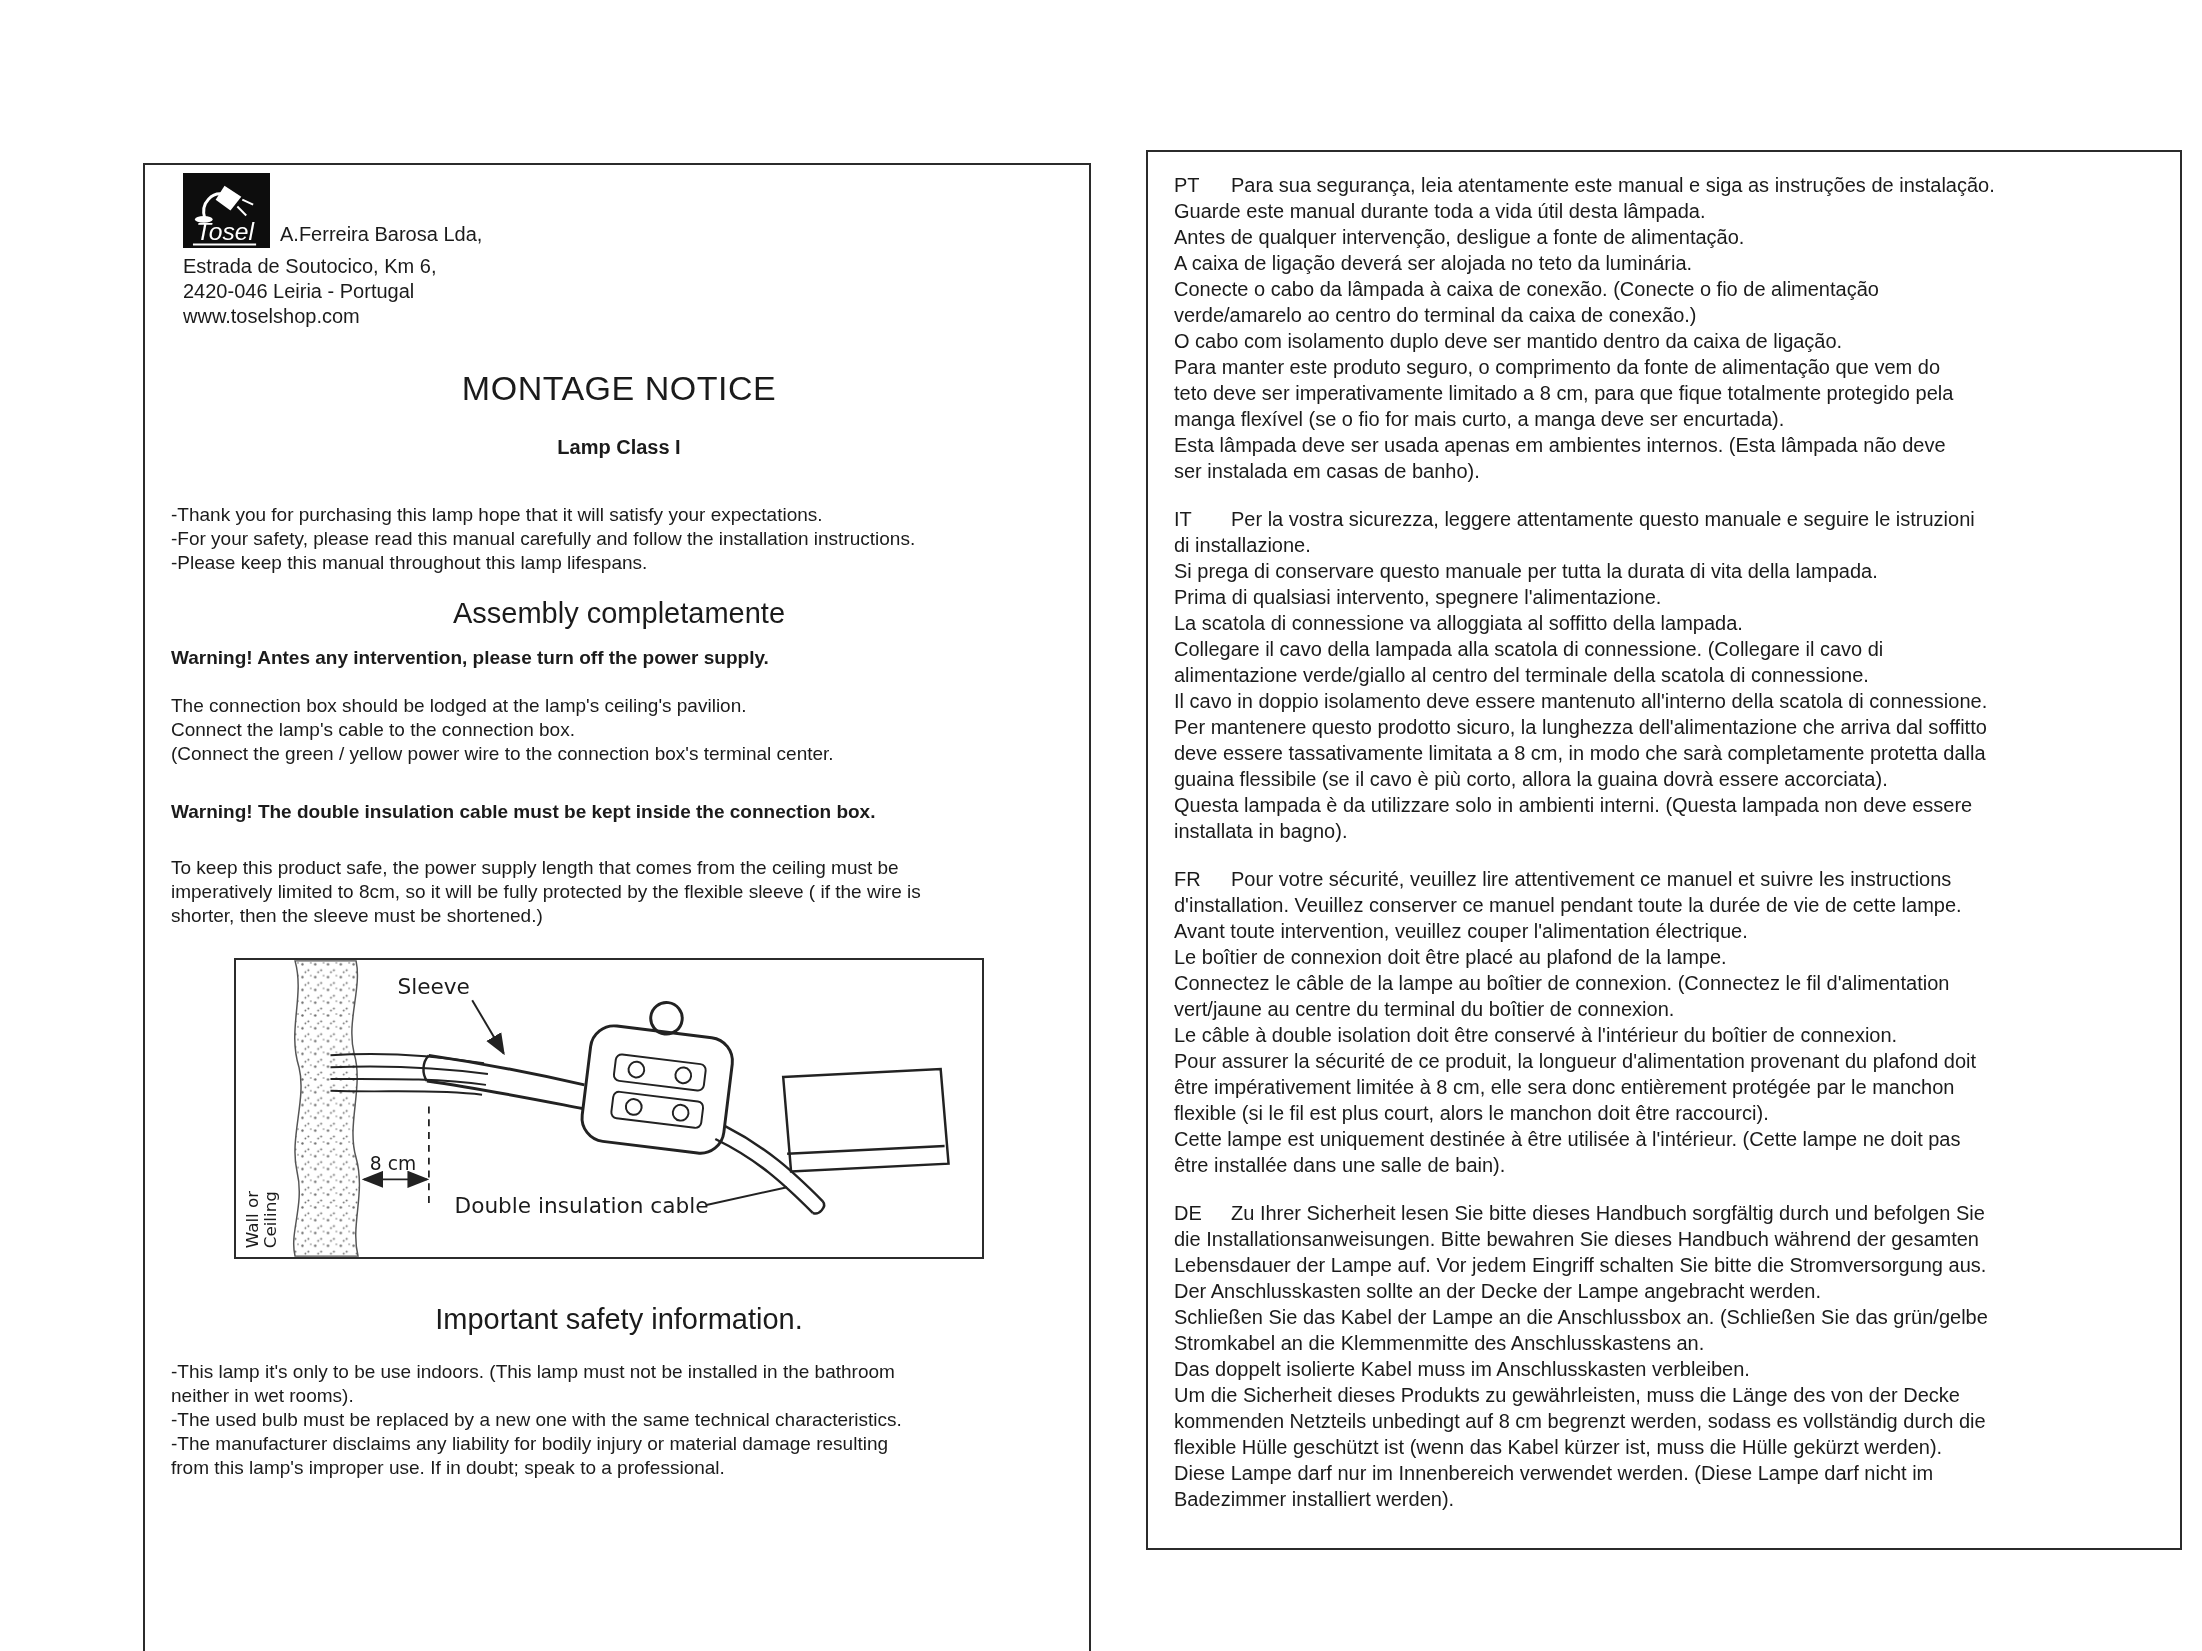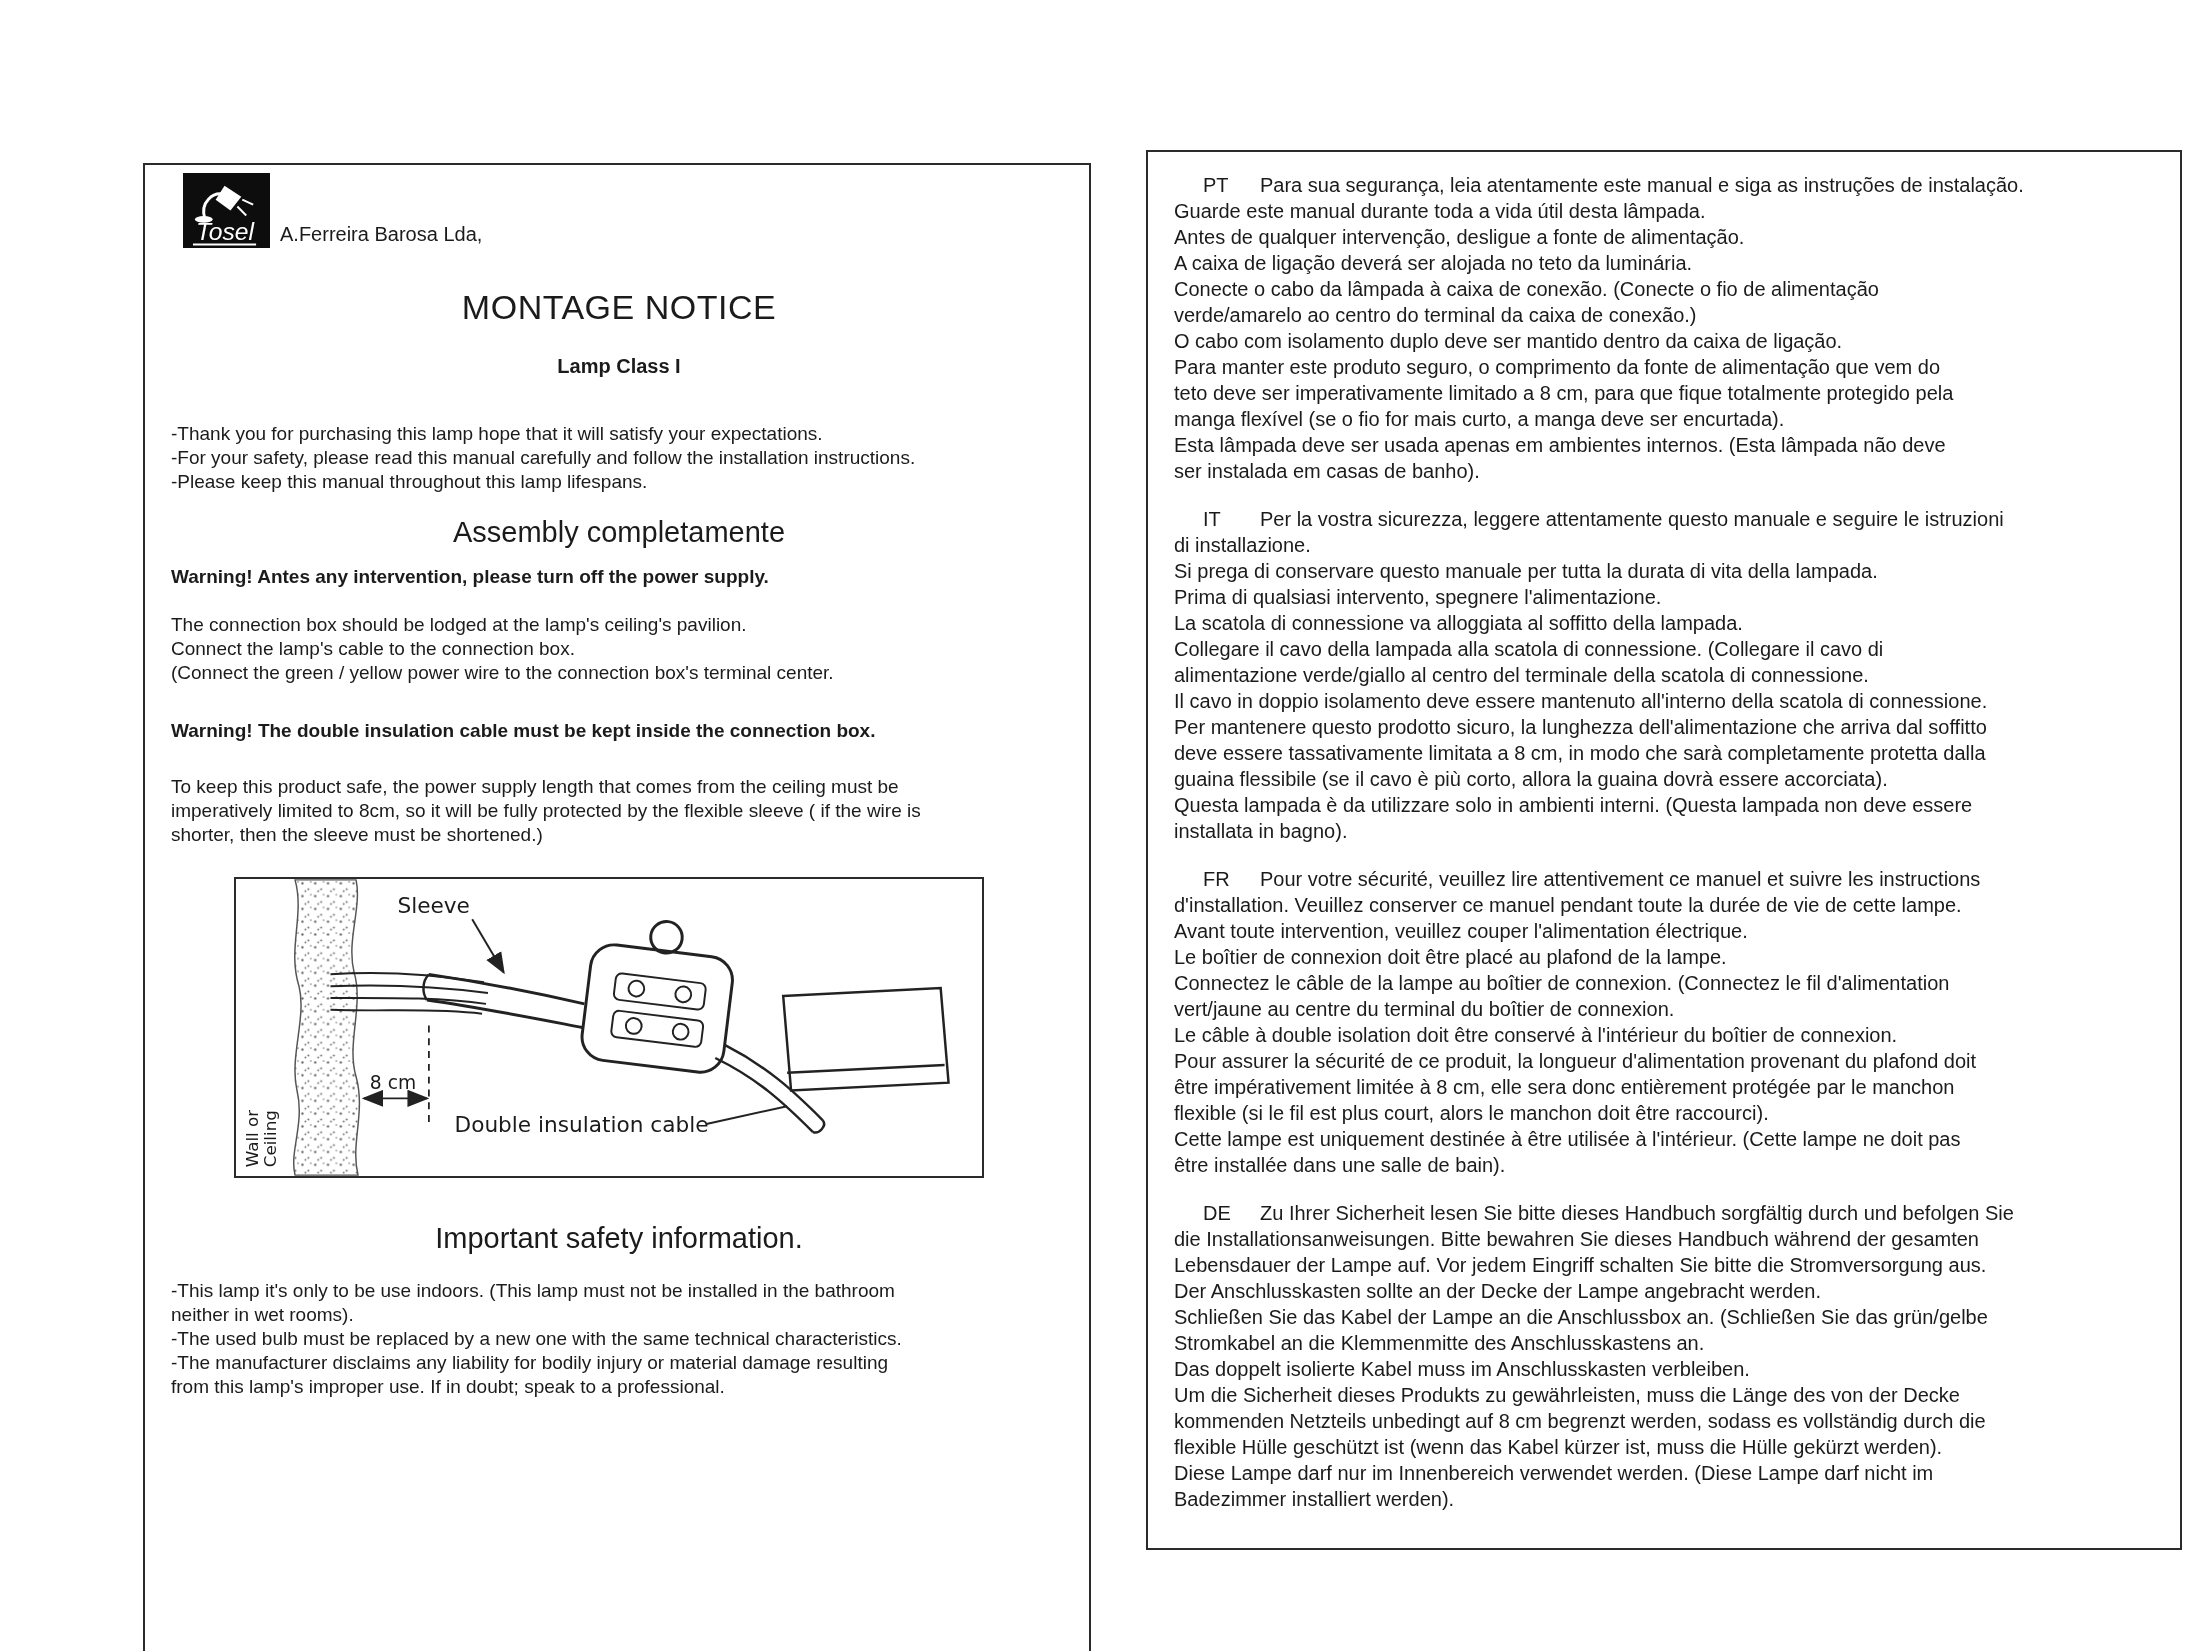--- a/index.html
+++ b/index.html
@@ -32,21 +32,21 @@
   .sleeve-para        { margin-top:32px; }
   .safety-heading     { margin-top:44px; }
   .safety-para        { margin-top:24px; }
 
   .diagram-box { margin:30px 0 0 63px; width:750px; height:301px; border:2px solid #2b2b2b; }
   .diagram-box svg { display:block; width:746px; height:297px; }
   .diagram-box text { fill:#1b1b1b; font-family:"DejaVu Sans","Liberation Sans",sans-serif; }
 
   
   .lang-section { font-size:20px; line-height:26px; margin-bottom:22px; }
-  .lang-code { display:inline-block; min-width:57px;margin-left:29px; }
+  .lang-code { display:inline-block; min-width:57px; }
   .lang-text { white-space:pre; }
 
   
   .logo-box svg { display:block; width:87px; height:75px; }
 </style>
 </head>
 <body>
 
 <div class="sheet">
 
@@ -61,20 +61,23 @@
           <line x1="55" y1="34" x2="64" y2="43" stroke="#ffffff" stroke-width="2"></line>
           <line x1="60" y1="27" x2="71" y2="32" stroke="#ffffff" stroke-width="2"></line>
           <ellipse cx="21" cy="47" rx="9" ry="3.5" fill="#ffffff"></ellipse>
           <text x="13" y="68" font-size="25" font-style="italic" fill="#ffffff">Tosel</text>
           <line x1="10" y1="72.5" x2="74" y2="72.5" stroke="#ffffff" stroke-width="2"></line>
         </svg>
       </div>
       <span class="company">A.Ferreira Barosa Lda,</span>
     </div>
 
+    <div class="address">Estrada de Soutocico, Km 6,
+2420-046 Leiria - Portugal
+www.toselshop.com</div>
 
     <div class="doc-title">MONTAGE NOTICE</div>
     <div class="doc-subtitle">Lamp Class I</div>
 
     <div class="body-text intro">-Thank you for purchasing this lamp hope that it will satisfy your expectations.
 -For your safety, please read this manual carefully and follow the installation instructions.
 -Please keep this manual throughout this lamp lifespans.</div>
 
     <div class="section-heading">Assembly completamente</div>
 

